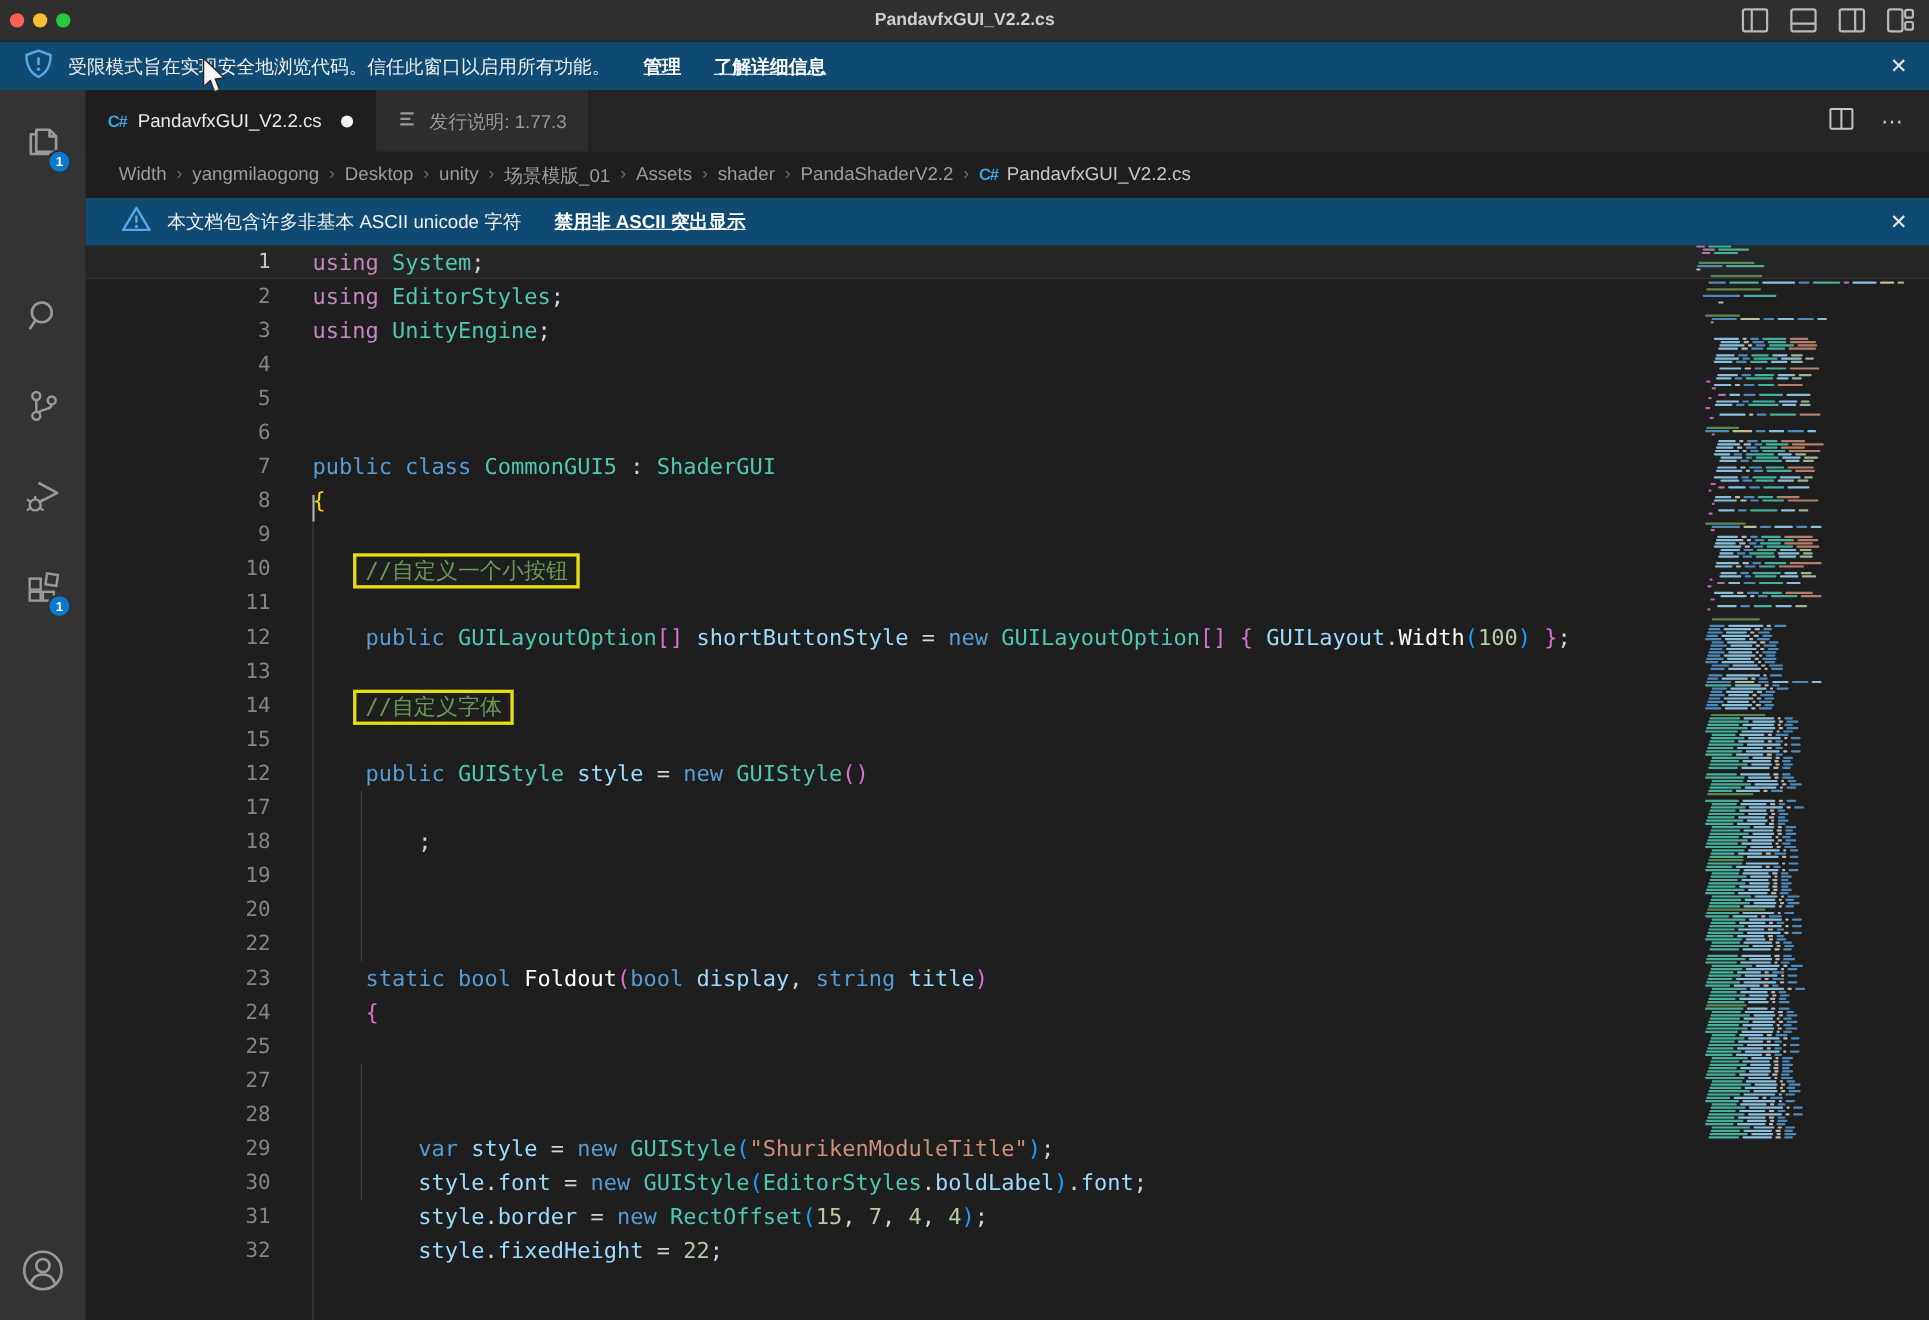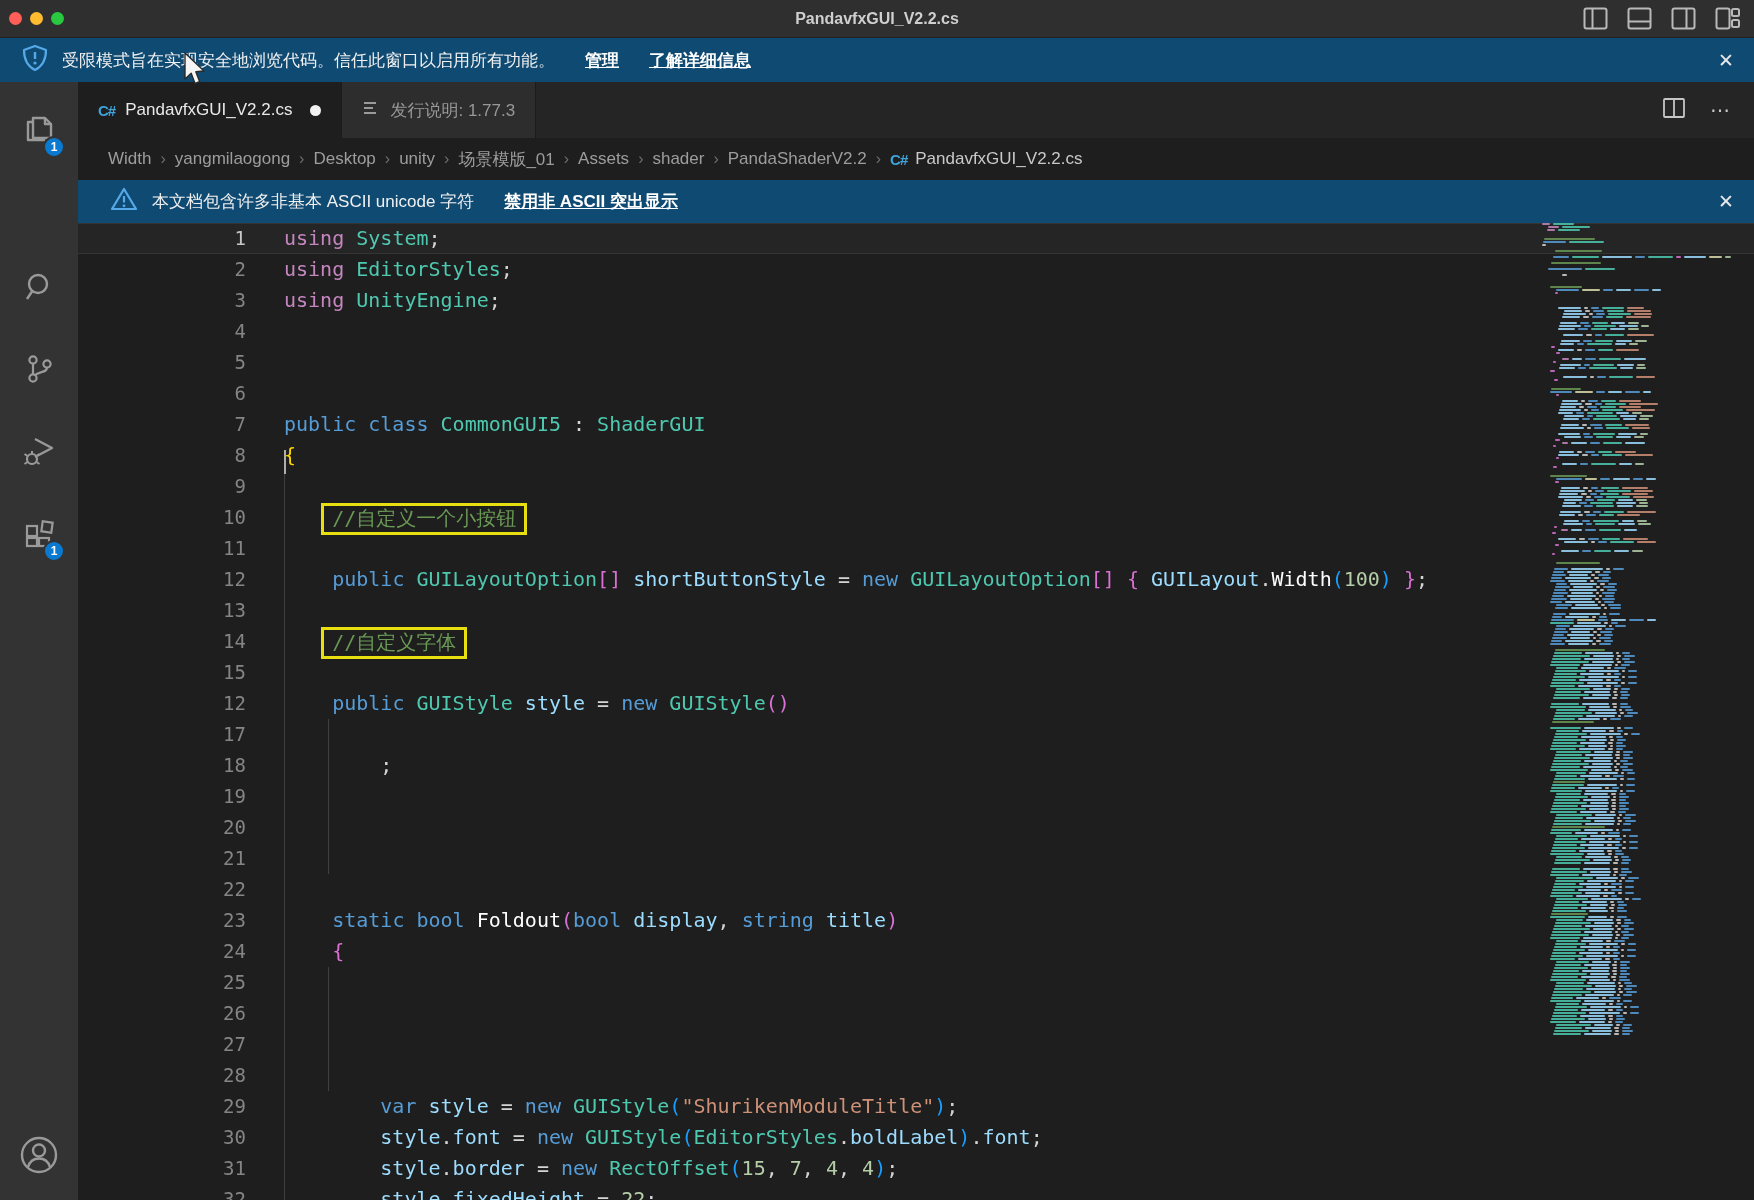--- a/index.html
+++ b/index.html
@@ -251,26 +251,24 @@
       <div class="code-row"><div class="gutter">11</div><div class="codetext"></div></div>
       <div class="code-row"><div class="gutter">12</div><div class="codetext"><span class="tok-pln">    </span><span class="tok-kw">public </span><span class="tok-typ">GUILayoutOption</span><span class="tok-b2">[]</span><span class="tok-pln"> </span><span class="tok-var">shortButtonStyle</span><span class="tok-pln"> = </span><span class="tok-kw">new </span><span class="tok-typ">GUILayoutOption</span><span class="tok-b2">[]</span><span class="tok-pln"> </span><span class="tok-b2">{</span><span class="tok-pln"> </span><span class="tok-var">GUILayout</span><span class="tok-pln">.</span><span class="tok-fn">Width</span><span class="tok-b3">(</span><span class="tok-num">100</span><span class="tok-b3">)</span><span class="tok-pln"> </span><span class="tok-b2">}</span><span class="tok-pln">;</span></div></div>
       <div class="code-row"><div class="gutter">13</div><div class="codetext"></div></div>
       <div class="code-row"><div class="gutter">14</div><div class="codetext">    <span class="boxed tok-com">//自定义字体</span></div></div>
       <div class="code-row"><div class="gutter">15</div><div class="codetext"></div></div>
       <div class="code-row"><div class="gutter">12</div><div class="codetext"><span class="tok-pln">    </span><span class="tok-kw">public </span><span class="tok-typ">GUIStyle</span><span class="tok-pln"> </span><span class="tok-var">style</span><span class="tok-pln"> = </span><span class="tok-kw">new </span><span class="tok-typ">GUIStyle</span><span class="tok-b2">()</span></div></div>
       <div class="code-row"><div class="gutter">17</div><div class="codetext"></div></div>
       <div class="code-row"><div class="gutter">18</div><div class="codetext"><span class="tok-pln">        ;</span></div></div>
       <div class="code-row"><div class="gutter">19</div><div class="codetext"></div></div>
       <div class="code-row"><div class="gutter">20</div><div class="codetext"></div></div>
-      <div class="code-row"><div class="gutter">21</div><div class="codetext"></div></div>
       <div class="code-row"><div class="gutter">22</div></div>
       <div class="code-row"><div class="gutter">23</div><div class="codetext"><span class="tok-pln">    </span><span class="tok-kw">static bool </span><span class="tok-fn">Foldout</span><span class="tok-b2">(</span><span class="tok-kw">bool </span><span class="tok-var">display</span><span class="tok-pln">, </span><span class="tok-kw">string </span><span class="tok-var">title</span><span class="tok-b2">)</span></div></div>
       <div class="code-row"><div class="gutter">24</div><div class="codetext"><span class="tok-pln">    </span><span class="tok-b2">{</span></div></div>
       <div class="code-row"><div class="gutter">25</div><div class="codetext"></div></div>
-      <div class="code-row"><div class="gutter">26</div><div class="codetext"></div></div>
       <div class="code-row"><div class="gutter">27</div><div class="codetext"></div></div>
       <div class="code-row"><div class="gutter">28</div><div class="codetext"></div></div>
       <div class="code-row"><div class="gutter">29</div><div class="codetext"><span class="tok-pln">        </span><span class="tok-kw">var </span><span class="tok-var">style</span><span class="tok-pln"> = </span><span class="tok-kw">new </span><span class="tok-typ">GUIStyle</span><span class="tok-b3">(</span><span class="tok-str">"ShurikenModuleTitle"</span><span class="tok-b3">)</span><span class="tok-pln">;</span></div></div>
       <div class="code-row"><div class="gutter">30</div><div class="codetext"><span class="tok-pln">        </span><span class="tok-var">style</span><span class="tok-pln">.</span><span class="tok-var">font</span><span class="tok-pln"> = </span><span class="tok-kw">new </span><span class="tok-typ">GUIStyle</span><span class="tok-b3">(</span><span class="tok-typ">EditorStyles</span><span class="tok-pln">.</span><span class="tok-var">boldLabel</span><span class="tok-b3">)</span><span class="tok-pln">.</span><span class="tok-var">font</span><span class="tok-pln">;</span></div></div>
       <div class="code-row"><div class="gutter">31</div><div class="codetext"><span class="tok-pln">        </span><span class="tok-var">style</span><span class="tok-pln">.</span><span class="tok-var">border</span><span class="tok-pln"> = </span><span class="tok-kw">new </span><span class="tok-typ">RectOffset</span><span class="tok-b3">(</span><span class="tok-num">15</span><span class="tok-pln">, </span><span class="tok-num">7</span><span class="tok-pln">, </span><span class="tok-num">4</span><span class="tok-pln">, </span><span class="tok-num">4</span><span class="tok-b3">)</span><span class="tok-pln">;</span></div></div>
       <div class="code-row"><div class="gutter">32</div><div class="codetext"><span class="tok-pln">        </span><span class="tok-var">style</span><span class="tok-pln">.</span><span class="tok-var">fixedHeight</span><span class="tok-pln"> = </span><span class="tok-num">22</span><span class="tok-pln">;</span></div></div>
       <div class="minimap" id="minimap">
         <div class="mm-line" style="padding-left: 2px;">
           <span class="mm-seg" style="width: 7.92px; background: rgb(197, 134, 192);"></span>
           <span class="mm-seg" style="width: 21.36px; background: rgb(78, 201, 176);"></span>

